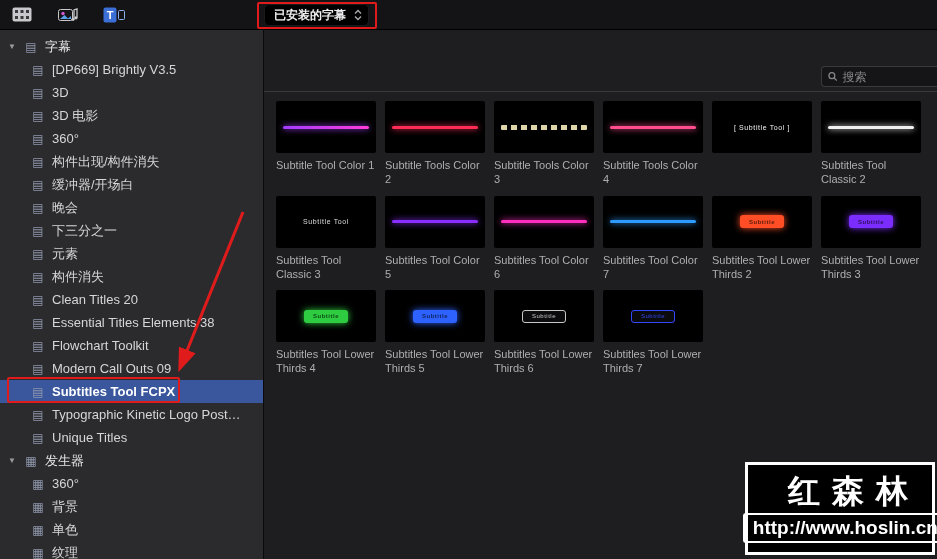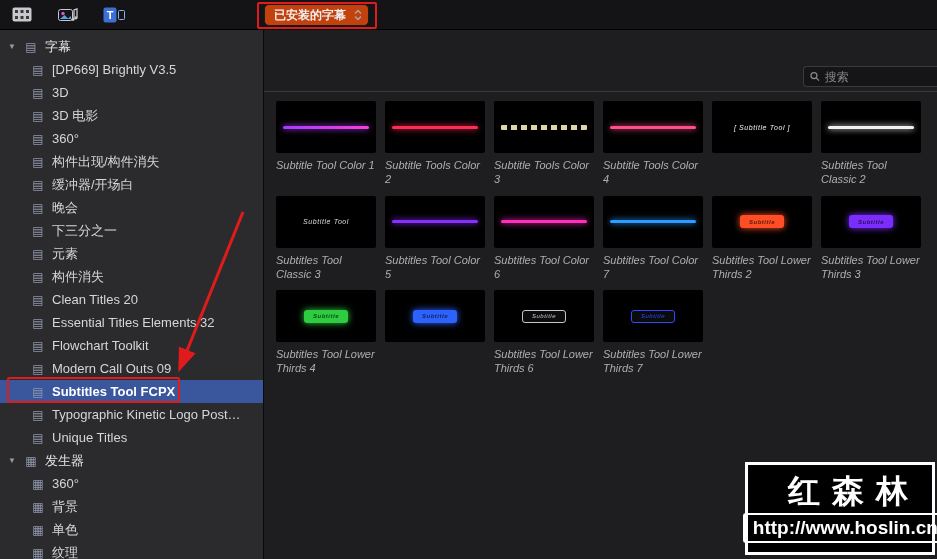--- a/index.html
+++ b/index.html
@@ -15,21 +15,21 @@
   
   .toolbar {
     position:relative; height:30px; background:#141416;
     border-bottom:1px solid #000;
     display:flex; align-items:center;
   }
   .tb-icons { display:flex; align-items:center; gap:22px; margin-left:10px; }
   .tb-icon { width:24px; height:18px; display:flex; align-items:center; justify-content:center; cursor:pointer; }
   .popup {
     position:absolute; left:264px; top:4px; height:22px;
-    background:#c2410c; border:1px solid #1a1a1c; border-radius:5px;
+    background:#000000; border:1px solid #1a1a1c; border-radius:5px;
     display:flex; align-items:center; gap:8px; padding:0 6px 0 9px;
     font-size:12px; font-weight:bold; color:#f0f0f2; cursor:pointer;
   }
   .popup .chev { display:flex; flex-direction:column; line-height:4px; }
 
   
   .main { display:flex; height:529px; }
 
   .sidebar {
     width:264px; background:#2b2b2d; border-right:1px solid #0a0a0a;
@@ -41,39 +41,39 @@
   }
   .srow .tri { font-size:8px; color:#9a9aa0; width:9px; flex:none; }
   .srow .licon { font-size:12px; color:#8f97ab; width:14px; text-align:center; flex:none; }
   .srow.child { padding-left:31px; }
   .srow.selected { background:#3a569d; color:#ffffff; font-weight:bold; }
   .srow.section { color:#e4e4e6; }
 
   .content { flex:1; position:relative; background:#1e1e20; display:flex; flex-direction:column; overflow:hidden; }
   .content-topbar { position:relative; height:62px; border-bottom:1px solid #39393c; flex:none; }
   .search-box {
-    position:absolute; top:36px; right:0; width:134px; height:21px;
+    position:absolute; top:36px; right:0; width:116px; height:21px;
     background:#151517; border:1px solid #3a3a3d; border-right:none;
     border-radius:4px 0 0 4px; display:flex; align-items:center; gap:5px; padding:0 6px;
   }
   .search-box input {
     background:transparent; border:none; outline:none; width:100%;
     color:#dddddd; font-size:12px; font-family:inherit;
   }
   .search-box input::placeholder { color:#85858a; }
   .section-bar {
     padding:10px 13px 7px; font-size:12.5px; font-weight:bold; color:#8e8e93;
     border-bottom:1px solid #39393c; flex:none;
   }
   .grid {
     padding:9px 12px; display:grid;
     grid-template-columns:repeat(6,100px); column-gap:9px; row-gap:9px;
     align-content:start;
   }
-  .cell { width:100px; cursor:pointer;font-style:italic; }
+  .cell { width:100px; cursor:pointer; }
   .thumb {
     width:100px; height:52px; background:#000; border-radius:2px;
     display:flex; align-items:center; justify-content:center; overflow:hidden;
   }
   .cell-label { margin-top:5px; font-size:11px; line-height:1.3; color:#aeaeb2; }
   .graphic.line { width:86%; height:3px; border-radius:2px; }
   .graphic.dashline { width:86%; height:5px; border-radius:1px; }
   .graphic.pill, .graphic.pill-dark {
     min-width:44px; height:13px; border-radius:3px;
     display:flex; align-items:center; justify-content:center;
@@ -198,21 +198,21 @@
       <div class="srow child">
     <span class="licon">▤</span>
     <span>构件消失</span>
   </div>
       <div class="srow child">
     <span class="licon">▤</span>
     <span>Clean Titles 20</span>
   </div>
       <div class="srow child">
     <span class="licon">▤</span>
-    <span>Essential Titles Elements 32</span>
+    <span>Essential Titles Elements 38</span>
   </div>
       <div class="srow child">
     <span class="licon">▤</span>
     <span>Flowchart Toolkit</span>
   </div>
       <div class="srow child">
     <span class="licon">▤</span>
     <span>Modern Call Outs 09</span>
   </div>
       <div class="srow child selected">
@@ -335,20 +335,21 @@
         <div class="cell">
     <div class="thumb">
       <div class="graphic pill" style="background: rgb(46, 204, 64); box-shadow: rgb(46, 204, 64) 0px 0px 7px;">Subtitle</div>
     </div>
     <div class="cell-label">Subtitles Tool Lower Thirds 4</div>
   </div>
         <div class="cell">
     <div class="thumb">
       <div class="graphic pill" style="background: rgb(45, 98, 255); box-shadow: rgb(45, 98, 255) 0px 0px 7px;">Subtitle</div>
     </div>
+    <div class="cell-label">Subtitles Tool Lower Thirds 5</div>
   </div>
         <div class="cell">
     <div class="thumb">
       <div class="graphic pill-dark" style="border-color: rgb(200, 200, 200); color: rgb(200, 200, 200);">Subtitle</div>
     </div>
     <div class="cell-label">Subtitles Tool Lower Thirds 6</div>
   </div>
         <div class="cell">
     <div class="thumb">
       <div class="graphic pill-dark" style="border-color: rgb(51, 71, 255); color: rgb(51, 71, 255);">Subtitle</div>

